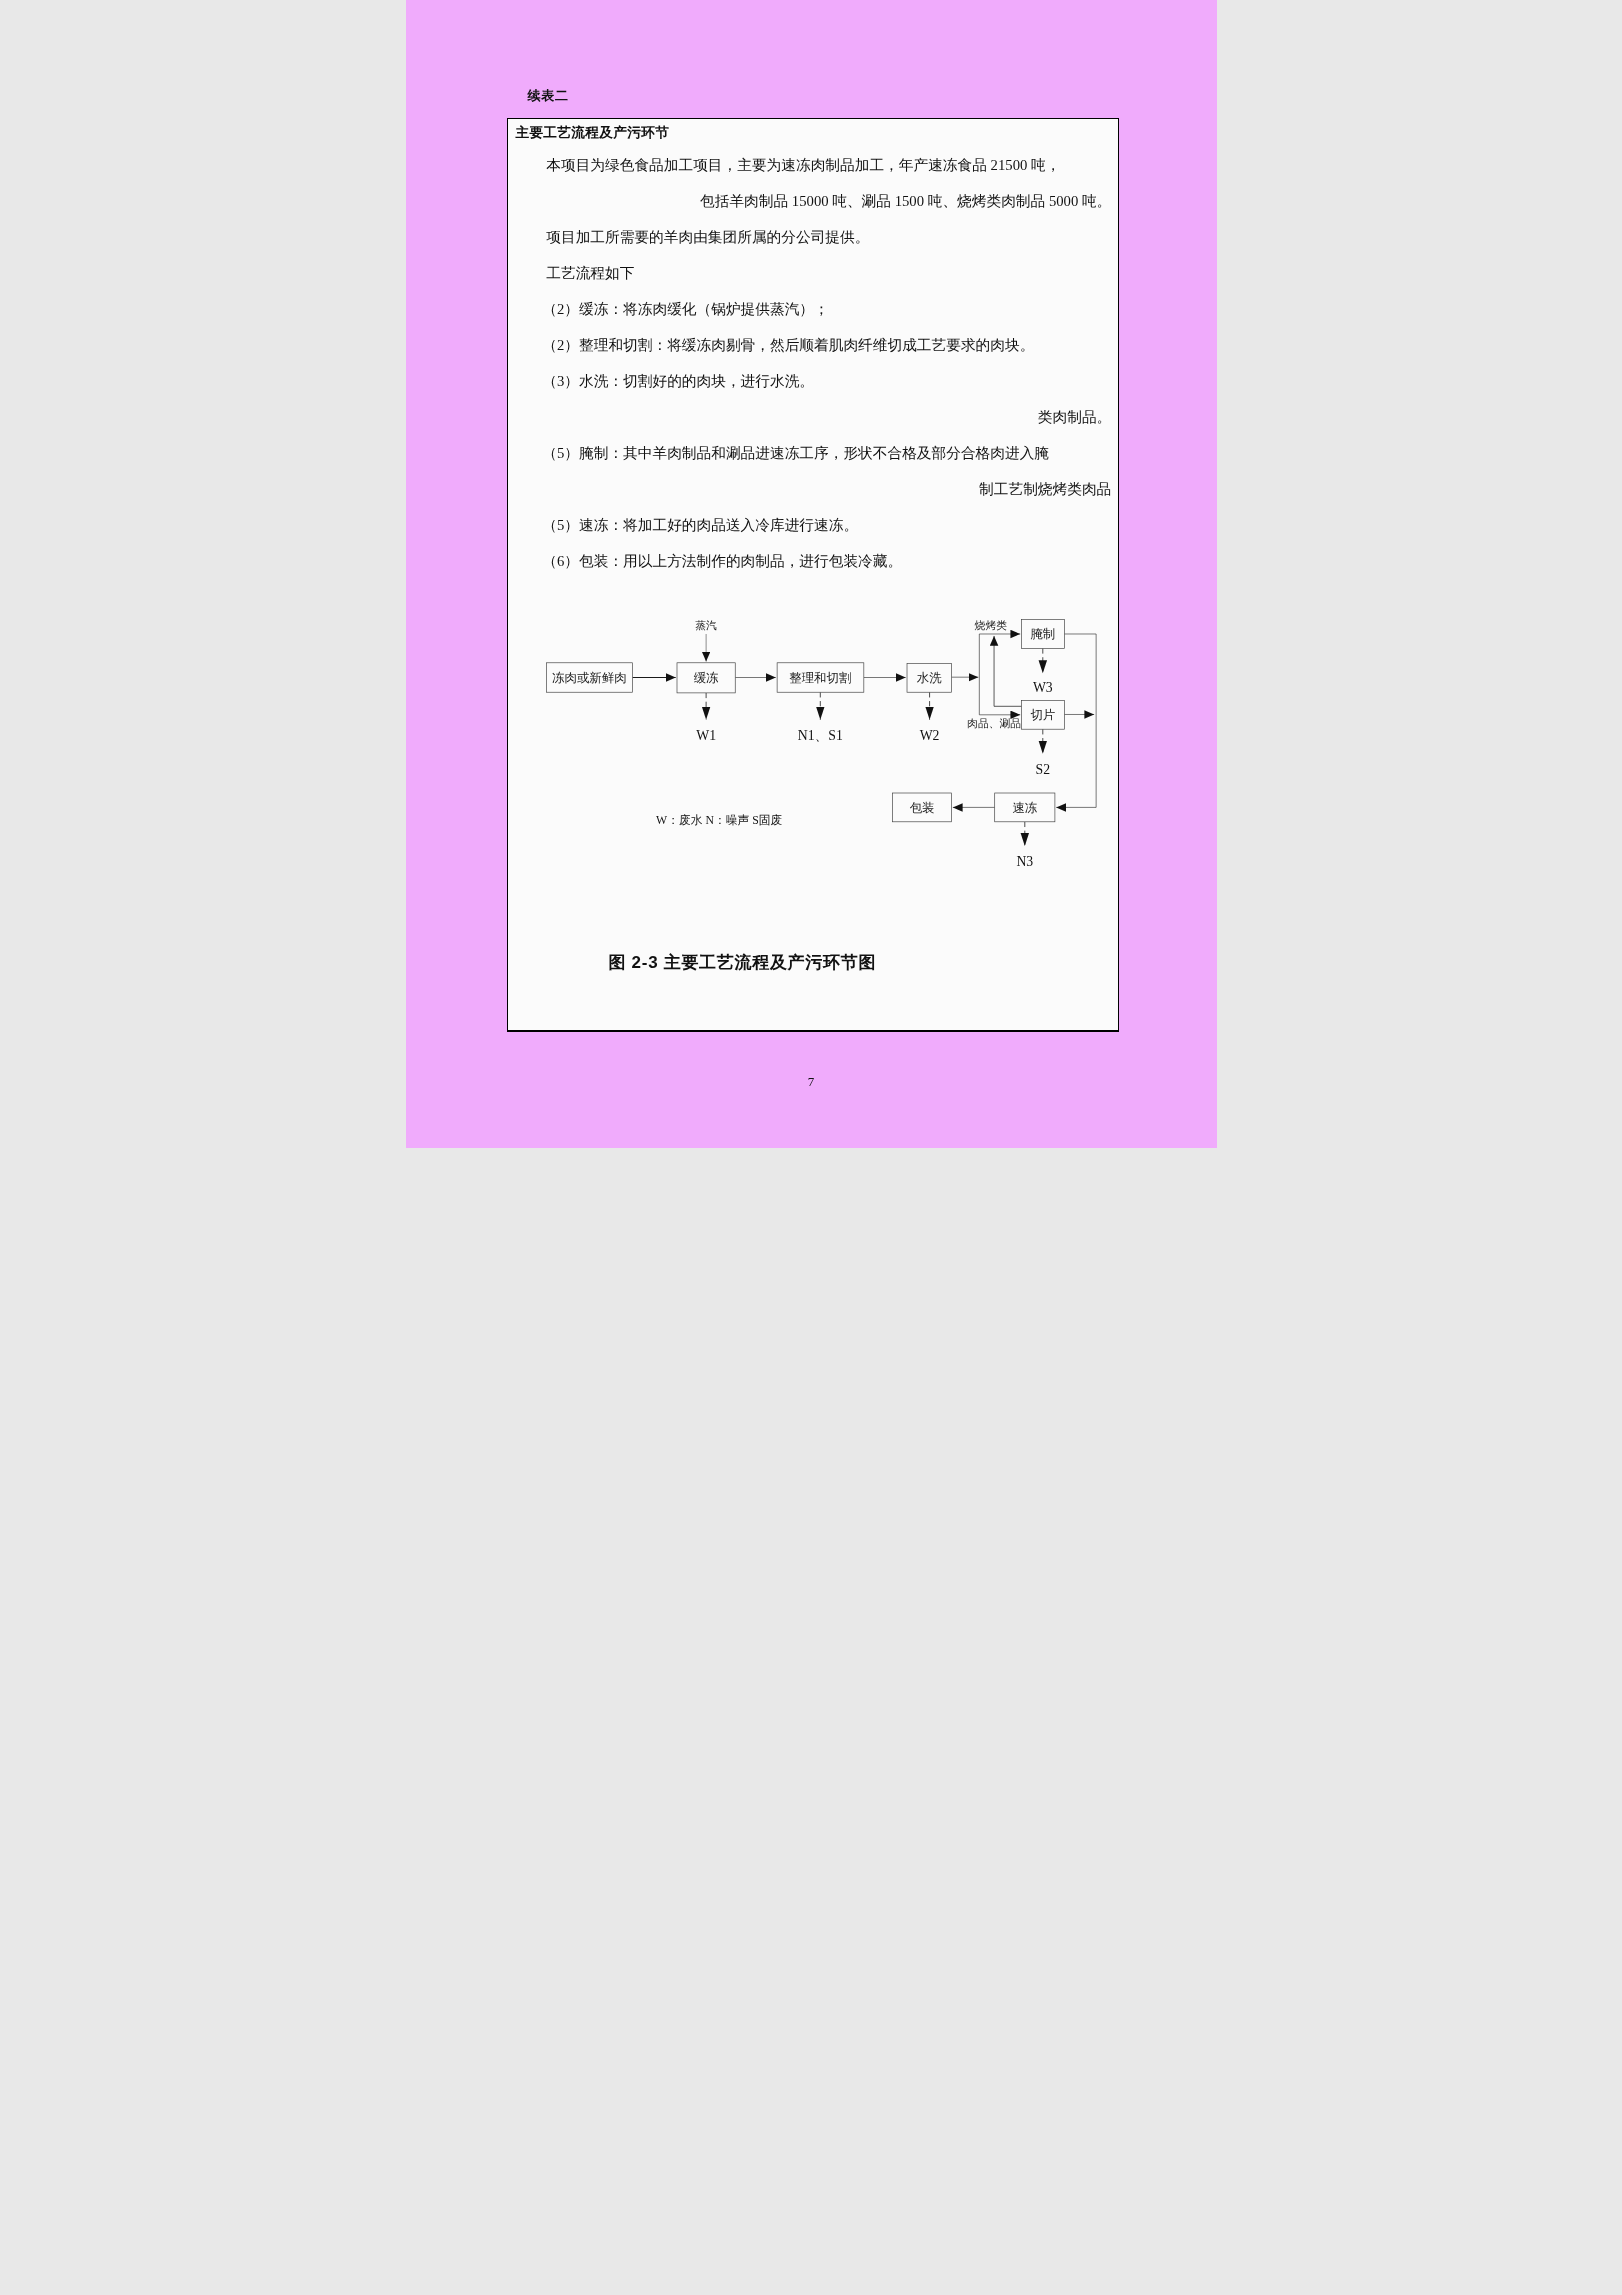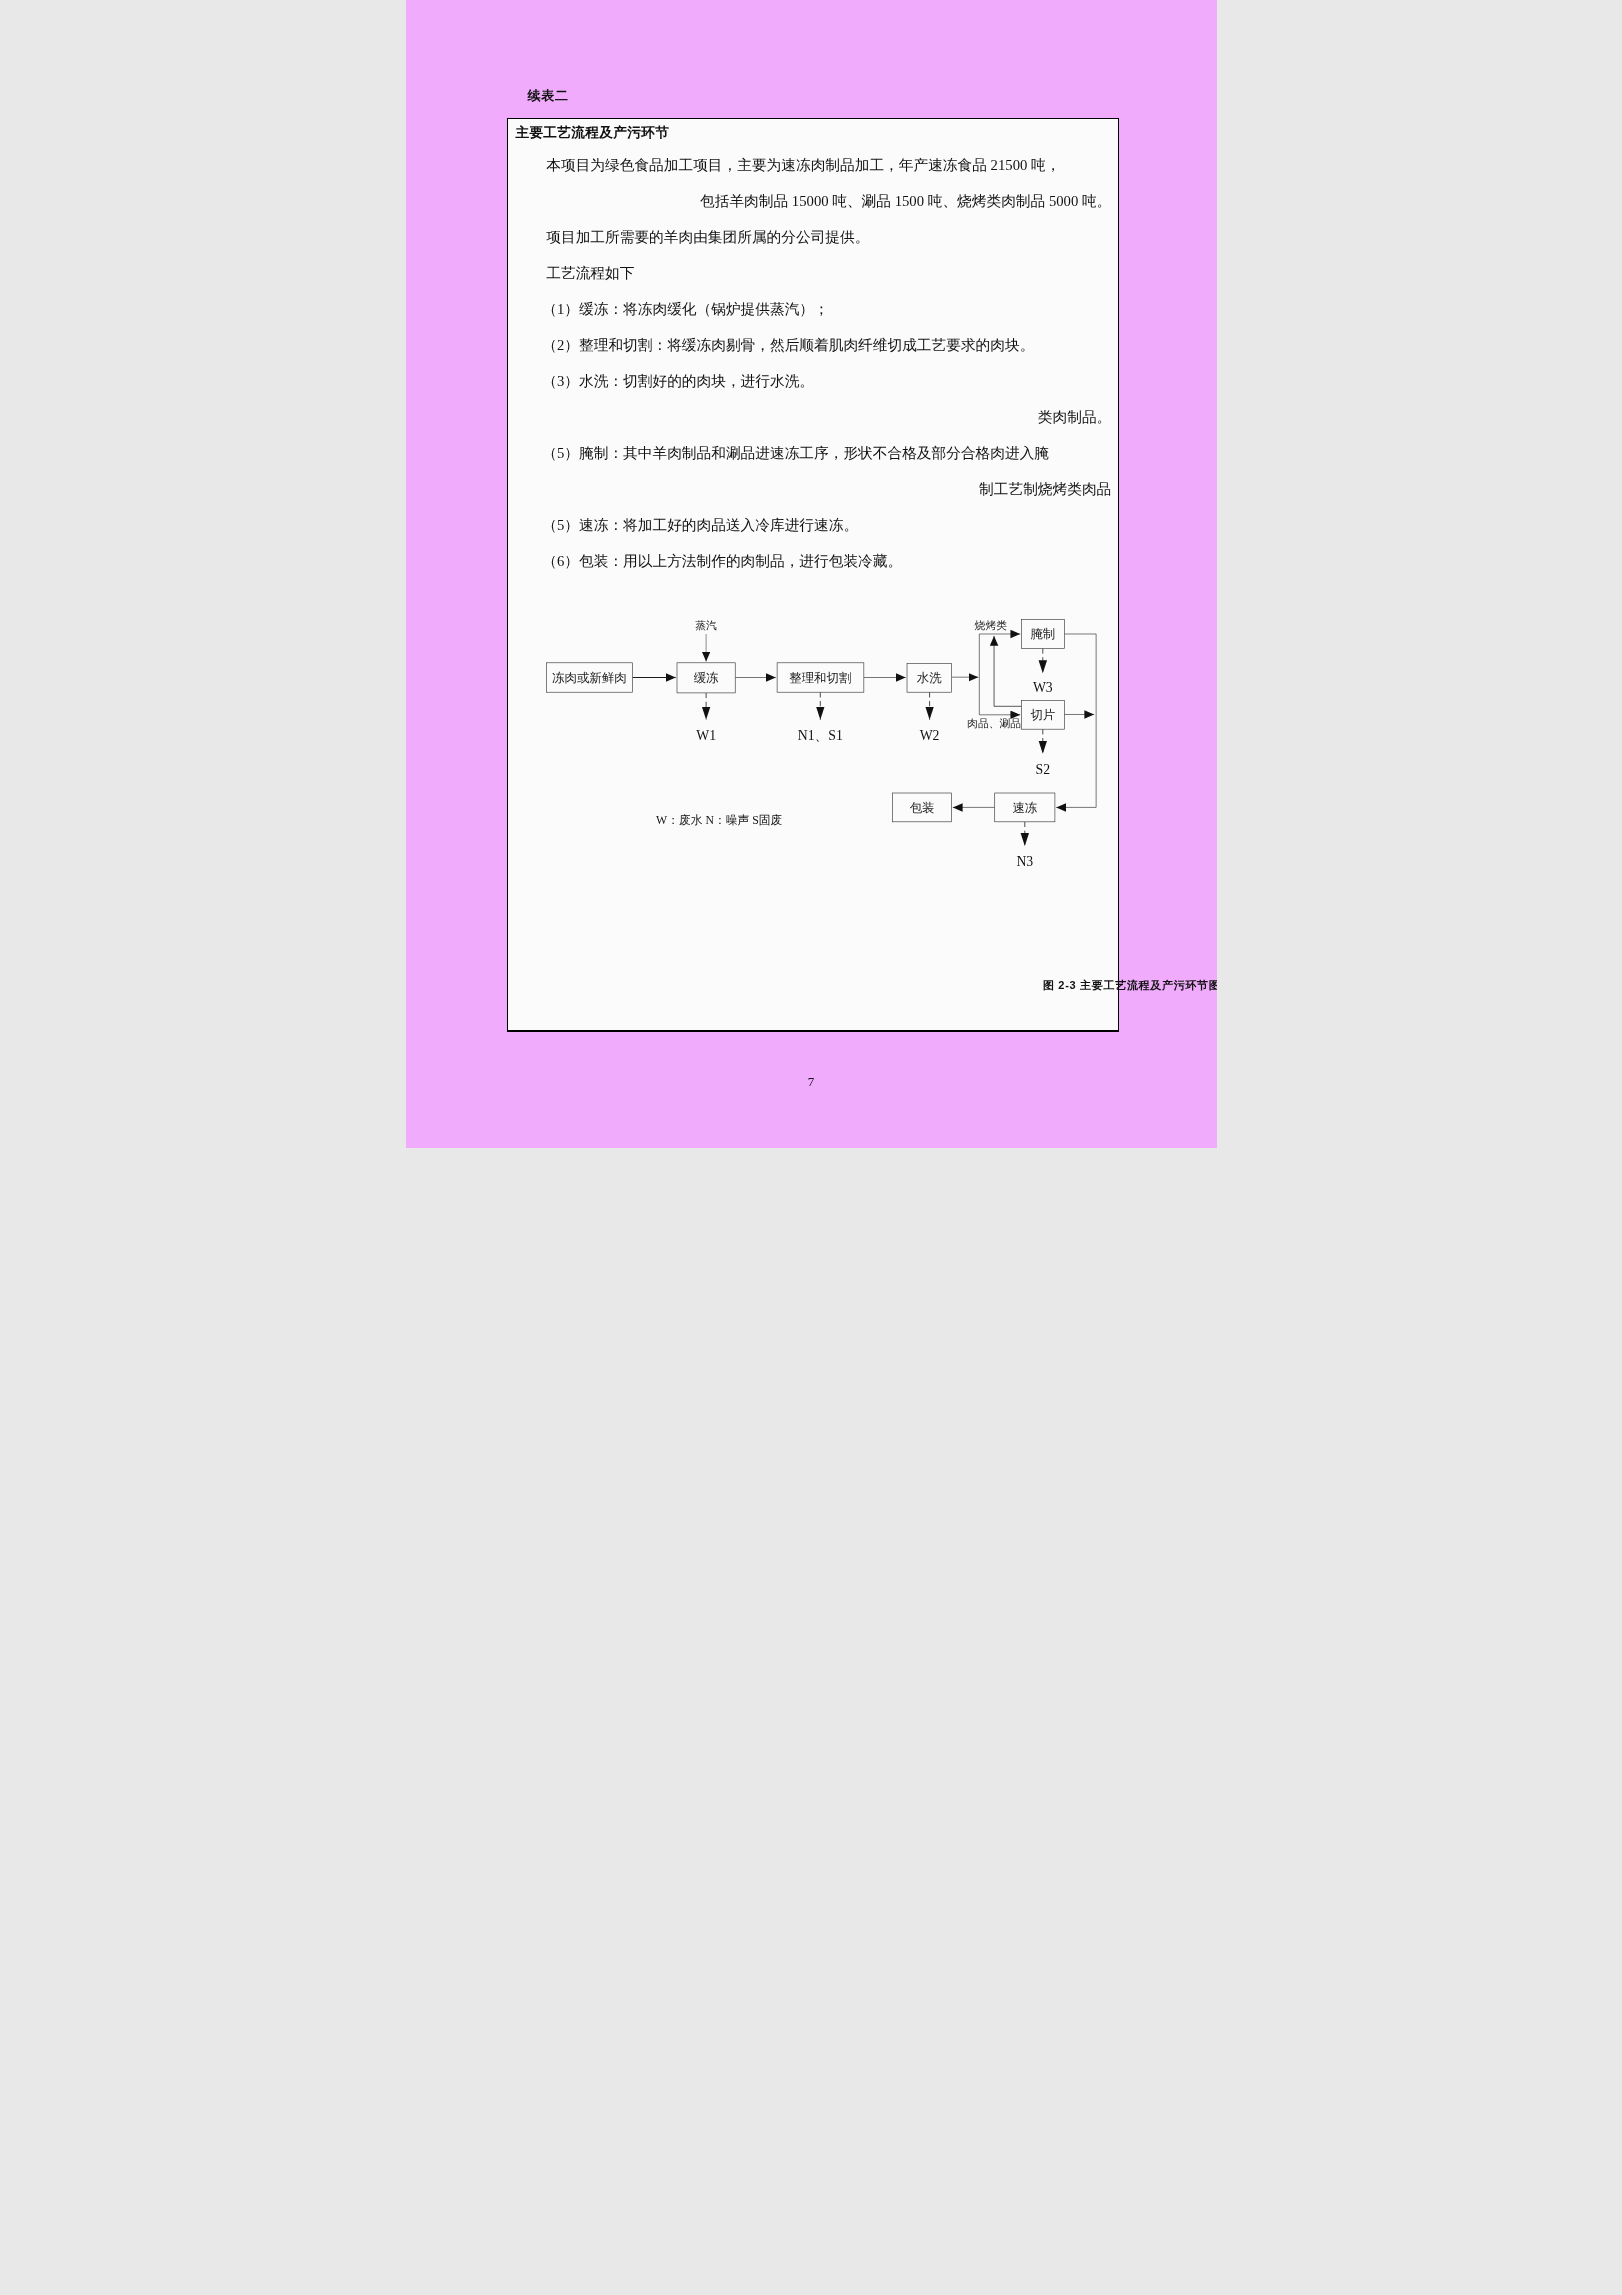--- a/index.html
+++ b/index.html
@@ -46,23 +46,23 @@
     font-family:"Liberation Serif","DejaVu Serif",serif;
     font-size:42px;fill:#111;text-anchor:middle;
   }
   svg.flow .legend-label{
     font-family:"Liberation Serif","DejaVu Serif",serif;
     font-size:36px;fill:#111;text-anchor:start;
   }
   svg.flow .ln{stroke:#1a1a1a;fill:none;}
   svg.flow .dash{stroke:#1a1a1a;fill:none;stroke-dasharray:16 11;}
   .fig-caption{
-    position:absolute;left:101px;top:859px;width:612px;text-align:right;
+    position:absolute;left:101px;top:832px;width:612px;text-align:left;
     font-family:"Liberation Sans","DejaVu Sans",sans-serif;
-    font-weight:bold;font-size:11px;letter-spacing:0.7px;
+    font-weight:bold;font-size:17px;letter-spacing:0.7px;
   }
   .page-num{
     position:absolute;left:0;top:1074px;width:811px;text-align:center;
     font-size:13px;
   }
 </style>
 </head>
 <body>
 
 <div class="page">
@@ -71,21 +71,21 @@
 
   <div class="doc-table">
 
     <div class="section-header">主要工艺流程及产污环节</div>
 
     <div class="body-lines">
       <div class="line i2">本项目为绿色食品加工项目，主要为速冻肉制品加工，年产速冻食品 21500 吨，</div>
       <div class="line i0">包括羊肉制品 15000 吨、涮品 1500 吨、烧烤类肉制品 5000 吨。</div>
       <div class="line i2">项目加工所需要的羊肉由集团所属的分公司提供。</div>
       <div class="line i2">工艺流程如下</div>
-      <div class="line in">（1）缓冻：将冻肉缓化（锅炉提供蒸汽）；</div>
+      <div class="line in">（2）缓冻：将冻肉缓化（锅炉提供蒸汽）；</div>
       <div class="line in">（2）整理和切割：将缓冻肉剔骨，然后顺着肌肉纤维切成工艺要求的肉块。</div>
       <div class="line in">（3）水洗：切割好的的肉块，进行水洗。</div>
       <div class="line i0">类肉制品。</div>
       <div class="line in">（5）腌制：其中羊肉制品和涮品进速冻工序，形状不合格及部分合格肉进入腌</div>
       <div class="line i0">制工艺制烧烤类肉品</div>
       <div class="line in">（5）速冻：将加工好的肉品送入冷库进行速冻。</div>
       <div class="line in">（6）包装：用以上方法制作的肉制品，进行包装冷藏。</div>
     </div>
 
     <svg class="flow" viewBox="0 0 1846 800">

